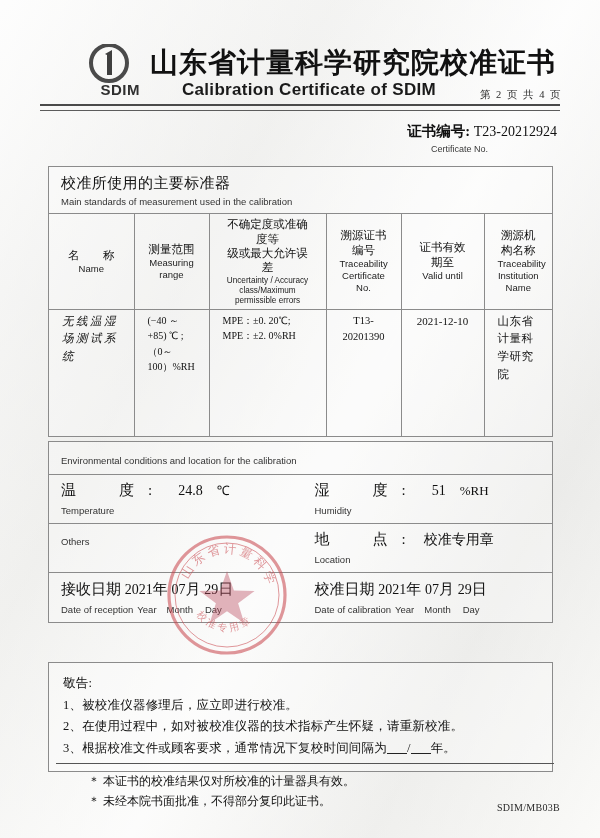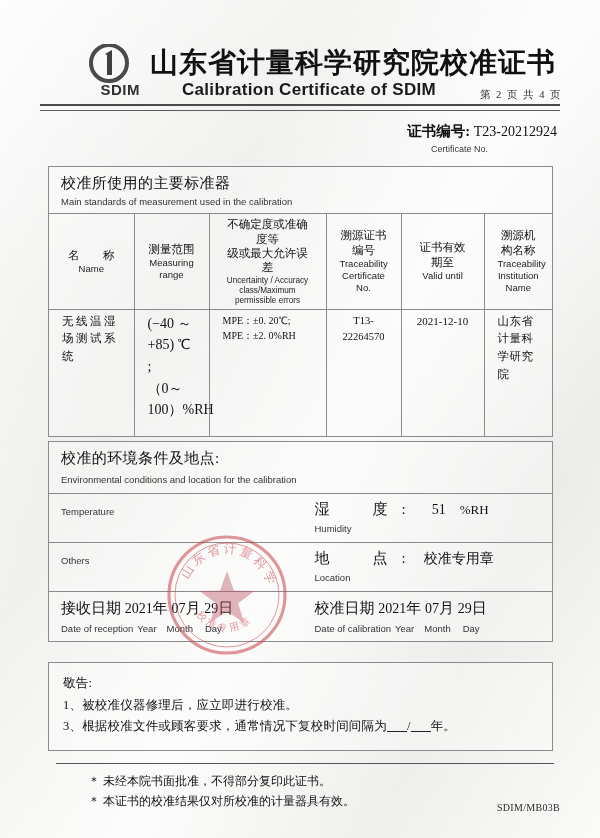--- a/index.html
+++ b/index.html
@@ -179,22 +179,22 @@
   }
   th .en.tiny { font-size: 8.2px; line-height: 1.22; }
   td.cell {
     height: 120px;
     font-family: "Liberation Serif", serif;
     font-size: 11.5px;
     color: #111;
     line-height: 1.55;
     padding-top: 5px;
   }
-  td.c-name { text-align: left; letter-spacing: 2.5px; padding-left: 6px; }
-  td.c-range { text-align: left; font-size: 14px; padding-left: 5px; }
+  td.c-name { text-align: left; letter-spacing: 2.5px; padding-left: 6px; font-style: italic; }
+  td.c-range { text-align: left; font-size: 10px; padding-left: 5px; }
   td.c-mpe { text-align: left; font-size: 10px; padding-left: 6px; }
   td.c-trace { text-align: center; font-size: 10.5px; }
   td.c-valid { text-align: center; font-size: 11px; }
   td.c-inst { text-align: left; font-size: 11.5px; padding-left: 6px; letter-spacing: 0.5px; }
 
   
   .env-row {
     display: flex;
     border-bottom: 1px solid #8b8b8b;
     position: relative;
@@ -387,36 +387,38 @@
         <tr>
           <td class="cell c-name">无线温湿场测试系统</td>
           <td class="cell c-range">
             <div>(−40 ～ +85) ℃ ;</div>
             <div>（0～100）%RH</div>
           </td>
           <td class="cell c-mpe">
             <div>MPE：±0. 20℃;</div>
             <div>MPE：±2. 0%RH</div>
           </td>
-          <td class="cell c-trace">T13-22264570</td>
+          <td class="cell c-trace">T13-20201390</td>
           <td class="cell c-valid">2021-12-10</td>
           <td class="cell c-inst">山东省计量科学研究院</td>
         </tr>
       </tbody>
     </table>
   </div>
 
   <div class="block" id="env-block">
     <div class="sect-head" style="padding-bottom:8px">
-      <div class="cn">校准的环境条件及地点:</div>
       <div class="en" style="margin-top:6px">Environmental conditions and location for the calibration</div>
     </div>
 
     <div class="env-row">
       <div class="env-cell">
+        <div class="lab-cn">
+          <span class="sp2">温　度:</span><span class="val">24.8</span><span class="unit">℃</span>
+        </div>
         <div class="lab-en">Temperature</div>
       </div>
       <div class="env-cell right">
         <div class="lab-cn">
           <span class="sp2">湿　度:</span><span class="val">51</span><span class="unit">%RH</span>
         </div>
         <div class="lab-en">Humidity</div>
       </div>
     </div>
 
@@ -455,20 +457,21 @@
           <span>Date of calibration</span><span class="m1">Year</span><span class="m2">Month</span><span class="m3">Day</span>
         </div>
       </div>
     </div>
   </div>
 
   <div class="block" id="notice-block">
     <div class="notice">
       <div class="line">敬告:</div>
       <div class="line">1、被校准仪器修理后，应立即进行校准。</div>
+      <div class="line">2、在使用过程中，如对被校准仪器的技术指标产生怀疑，请重新校准。</div>
       <div class="line">
         <span>3、根据校准文件或顾客要求，通常情况下复校时间间隔为</span><span class="blank-u"></span><span>/</span><span class="blank-u"></span><span>年。</span>
       </div>
     </div>
   </div>
 
   <div class="seal">
     <svg width="124" height="124" viewBox="0 0 124 124" aria-hidden="true">
       <circle cx="62" cy="62" r="58" fill="none" stroke="#c8434a" stroke-width="3.2"></circle>
       <circle cx="62" cy="62" r="52" fill="none" stroke="#c8434a" stroke-width="1"></circle>
@@ -479,18 +482,18 @@
         <textPath href="#sealArcTop" startOffset="12%">山东省计量科学研究院</textPath>
       </text>
       <text font-family="'Liberation Serif', serif" font-size="10" fill="#c8434a" letter-spacing="3">
         <textPath href="#sealArcBot" startOffset="18%">校准专用章</textPath>
       </text>
     </svg>
   </div>
 
   <div class="rule-bottom"></div>
   <div class="footnotes">
+    <div>＊ 本证书的校准结果仅对所校准的计量器具有效。</div>
     <div>＊ 未经本院书面批准，不得部分复印此证书。</div>
-    <div>＊ 本证书的校准结果仅对所校准的计量器具有效。</div>
   </div>
   <div class="form-code">SDIM/MB03B</div>
 
 </div>
 
 </body></html>

